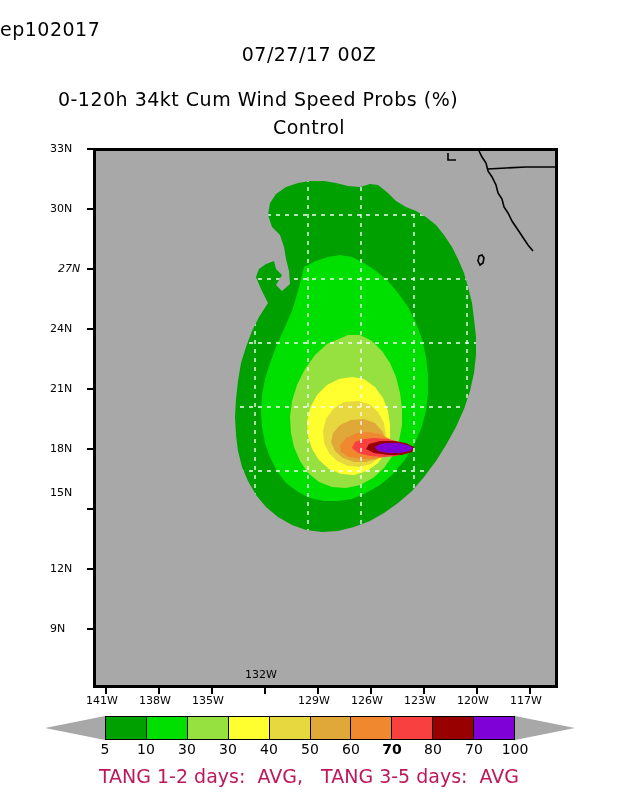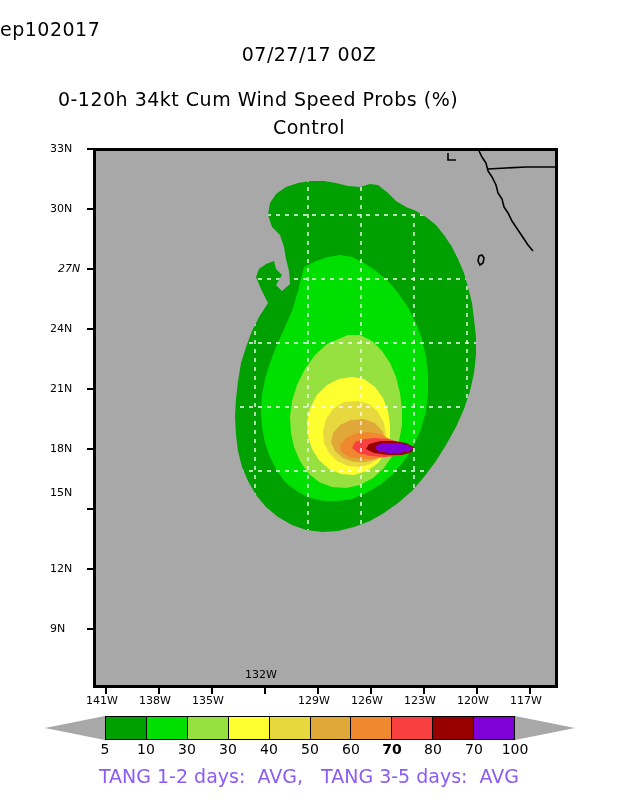--- a/index.html
+++ b/index.html
@@ -147,21 +147,21 @@
   }
 
   
   #footer-caption {
     position: absolute;
     left: 0;
     top: 765px;
     width: 618px;
     text-align: center;
     font-size: 19px;
-    color: #8b5cf6;
+    color: #be185d;
     white-space: pre;
   }
 </style>
 </head>
 <body>
 
 <div class="title-block">
   <div class="title-line" id="title-storm-id">ep102017</div>
   <div class="title-line" id="title-datetime">07/27/17 00Z</div>
   <div class="title-line" id="title-product">0-120h 34kt Cum Wind Speed Probs (%)</div>

